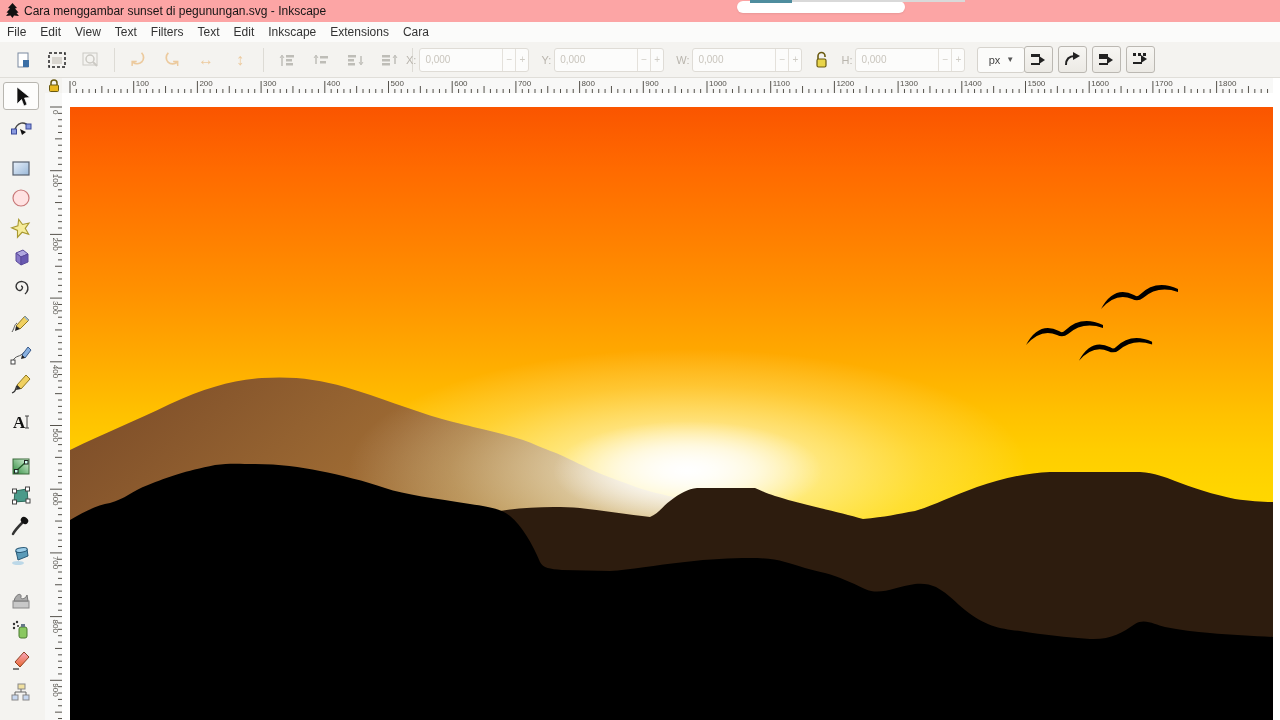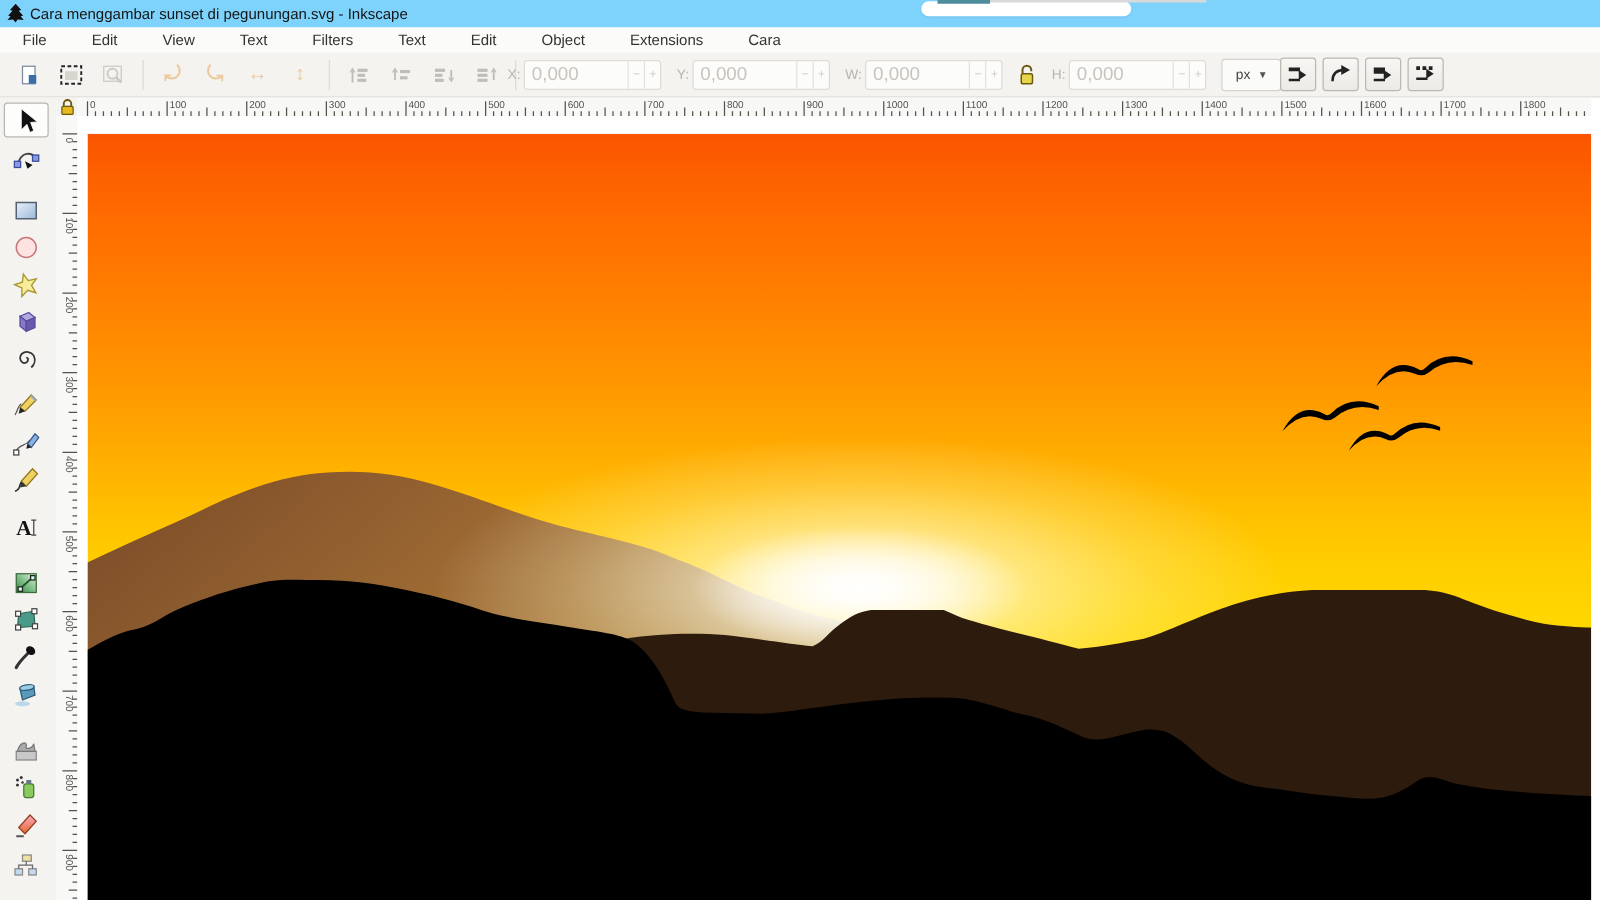--- a/index.html
+++ b/index.html
@@ -1,34 +1,34 @@
 <!DOCTYPE html>
 <html style="--accent-teal: #4e8d9e; --sky-top: #fa5500; --sky-mid: #ff9100; --sky-low: #ffc100; --sky-yellow: #ffd600; --sky-pale: #ffdc00; --glow: #ffffff; --mtn-brown-dark: #80502a; --mtn-brown-mid: #9d6a33; --mtn-brown-light: #b3873f; --mtn-brown-pale: #d9bc6e; --mtn-mid: #2d1c0e; --mtn-front: #000000; --bird: #000000;"><head>
 <meta charset="utf-8">
 <style>
   * { margin:0; padding:0; box-sizing:border-box; }
   html,body { width:1280px; height:720px; overflow:hidden; font-family:"Liberation Sans",sans-serif; background:#fff; }
-  #titlebar { position:absolute; left:0; top:0; width:1280px; height:22px; background:#7dd3fc; }
+  #titlebar { position:absolute; left:0; top:0; width:1280px; height:22px; background:#fca5a5; }
   #title-text { position:absolute; left:24px; top:4px; font-size:12px; color:#151515; }
   #logo { position:absolute; left:5px; top:3px; }
   #overlay-pill { position:absolute; left:737px; top:1px; width:168px; height:12px; background:#fff; border-radius:6px; box-shadow:0 1px 2px rgba(0,0,0,0.08); }
   #overlay-progress { position:absolute; left:750px; top:0; width:42px; height:3px; background:var(--accent-teal); }
   #overlay-track { position:absolute; left:792px; top:0; width:173px; height:2px; background:#d9d9d9; }
   #menubar { position:absolute; left:0; top:22px; width:1280px; height:20px; background:#fbfbfa; display:flex; align-items:center; }
-  .menu-item { font-size:12px; color:#333; padding:2px 18px; }
+  .menu-item { font-size:12px; color:#333; padding:2px 7px; }
   #cmdbar { position:absolute; left:0; top:42px; width:1280px; height:36px; background:#f4f3f0; border-bottom:1px solid #e0ded9; }
   #grp-icons { position:absolute; left:6px; top:0; height:35px; display:flex; align-items:center; }
   .cbtn { width:26px; height:26px; margin:0 4px; display:flex; align-items:center; justify-content:center; }
   .csep { width:1px; height:24px; background:#dddbd5; margin:0 6px; }
   .dim-or { color:#ecca9e; font-size:16px; font-weight:bold; }
   #grp-fields { position:absolute; left:406px; top:0; height:35px; display:flex; align-items:center; gap:12px; }
   .fieldgrp { display:flex; align-items:center; }
   .flabel { font-size:11px; color:#b9b5ad; margin-right:3px; }
   .fbox { width:110px; height:24px; border:1px solid #dfdcd6; border-radius:3px; background:#fcfcfb; display:flex; align-items:center; }
-  .fval { flex:1; font-size:15px; color:#c9c5bd; padding-left:5px; }
+  .fval { flex:1; font-size:10px; color:#c9c5bd; padding-left:5px; }
   .fspin { width:13px; height:100%; border-left:1px solid #e4e1db; color:#cfccc5; font-size:10px; display:flex; align-items:center; justify-content:center; }
   #unit-dd { width:48px; height:26px; border:1px solid #d6d3cd; border-radius:3px; background:#fbfbfa; display:flex; align-items:center; justify-content:center; gap:6px; }
   #unit-dd .uval { font-size:11px; color:#444; }
   #unit-dd .uarr { font-size:8px; color:#555; }
   #grp-toggles { position:absolute; left:1024px; top:4px; display:flex; gap:5px; }
   .tbtn { width:29px; height:27px; border:1px solid #bbb8b2; border-radius:3px; background:linear-gradient(#f7f6f3,#eceae5); display:flex; align-items:center; justify-content:center; }
   #palette { position:absolute; left:0; top:78px; width:45px; height:642px; background:#f4f3f0; }
   .tool { position:absolute; left:3px; width:36px; height:28px; display:flex; align-items:center; justify-content:center; }
   .tool.sel { background:#fdfdfc; border:1px solid #b8b6b0; border-radius:3px; }
   #corner-lock { position:absolute; left:45px; top:78px; width:17px; height:15px; background:#f4f3f0; display:flex; align-items:center; justify-content:center; }
@@ -51,21 +51,21 @@
 </div>
 
 <div id="menubar">
   <span class="menu-item">File</span>
   <span class="menu-item">Edit</span>
   <span class="menu-item">View</span>
   <span class="menu-item">Text</span>
   <span class="menu-item">Filters</span>
   <span class="menu-item">Text</span>
   <span class="menu-item">Edit</span>
-  <span class="menu-item">Object</span>
+  <span class="menu-item">Inkscape</span>
   <span class="menu-item">Extensions</span>
   <span class="menu-item">Cara</span>
 </div>
 
 <div id="cmdbar">
   <div id="grp-icons">
     <div class="cbtn">
       <svg width="18" height="18" viewBox="0 0 18 18">
           <rect x="4" y="2" width="10" height="14" fill="#fff" stroke="#7a8aa0"></rect>
           <rect x="9" y="9" width="6" height="7" fill="#3b6ea5"></rect>

